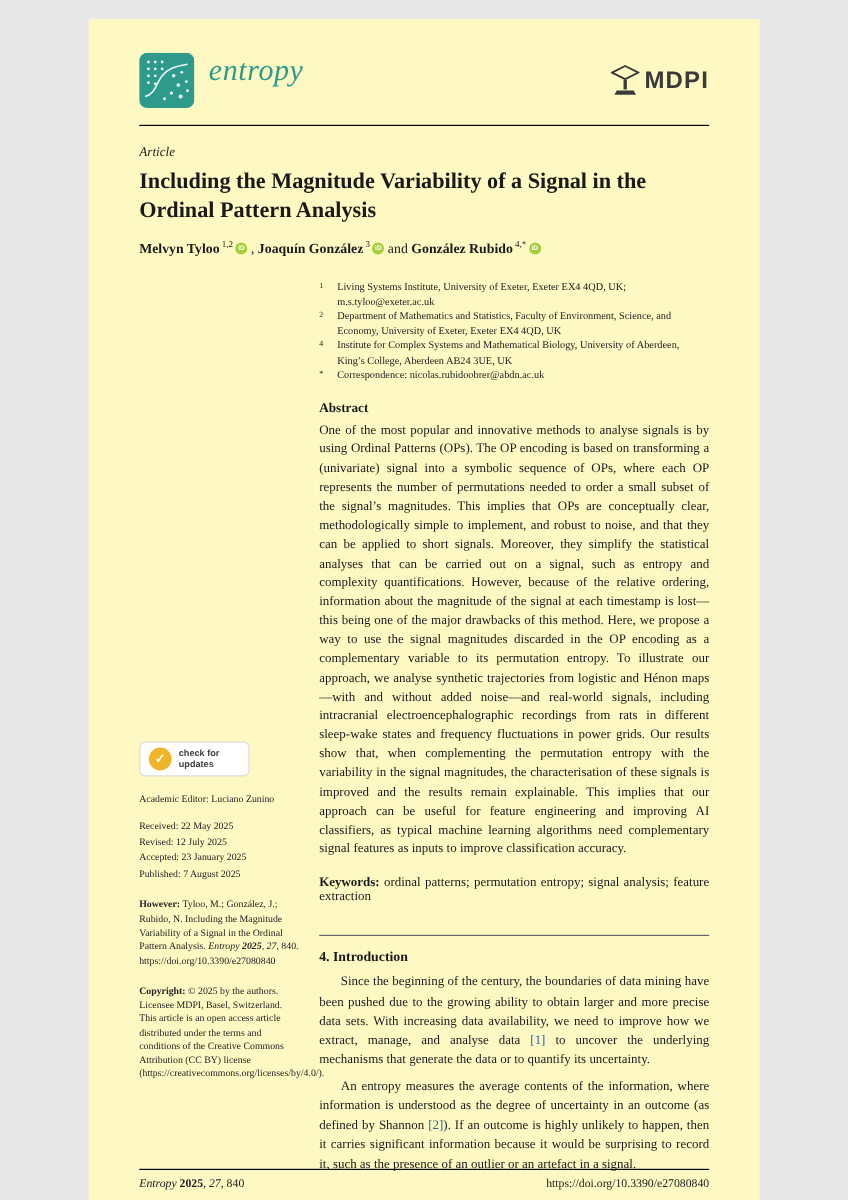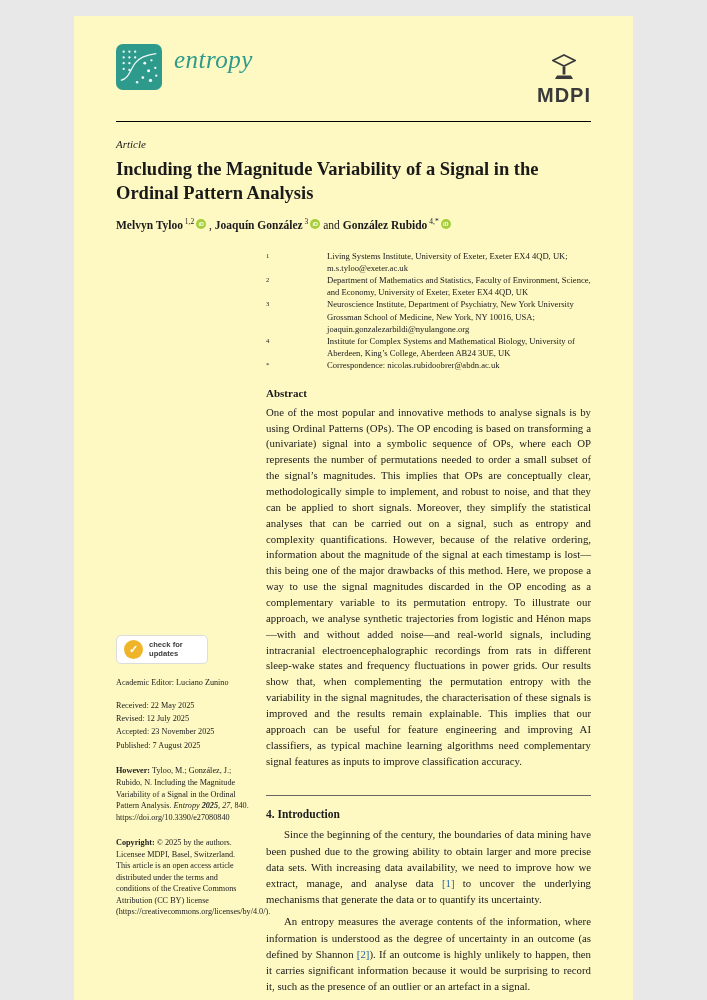--- a/index.html
+++ b/index.html
@@ -9,40 +9,40 @@
     background:#fef9c3; overflow:hidden;
     font-family:"Liberation Serif", serif; color:#1a1a1a;
     padding:28px 42px 0 42px;
   }
   
   .journal-header { display:flex; justify-content:space-between; align-items:flex-start;
     padding-bottom:14px; border-bottom:1.2px solid #000; }
   .logo-group { display:flex; align-items:flex-start; gap:12px; }
   .entropy-logo { width:46px; height:46px; display:block; }
   .journal-name { font-size:25px; color:#2E9A8C; font-style:italic; letter-spacing:.5px; margin-top:2px; }
-  .mdpi-logo { display:flex; align-items:center; gap:4px; margin-top:10px;flex-direction:column; }
+  .mdpi-logo { display:flex; align-items:center; gap:4px; margin-top:10px; }
   .mdpi-emblem { width:24px; height:26px; }
   .mdpi-text { font-family:"Liberation Sans", sans-serif; font-weight:bold; font-size:20px;
     color:#3a3a3a; letter-spacing:1px; }
   
   .article-label { font-style:italic; font-size:11px; margin-top:16px; }
   .article-title { font-size:18.5px; font-weight:bold; line-height:1.28; margin-top:8px; max-width:620px; }
   .authors { font-size:11.5px; margin-top:14px; margin-bottom:18px; }
   .author-name { font-weight:bold; }
   .sup { font-size:7.5px; vertical-align:super; line-height:0; }
   .orcid-icon { display:inline-flex; width:10px; height:10px; border-radius:50%;
     background:#A6CE39; color:#fff; font-family:"Liberation Sans", sans-serif;
     font-size:5.5px; font-weight:bold; align-items:center; justify-content:center;
     position:relative; top:-3px; margin-left:2px; }
   
   .columns { display:flex; }
   .sidebar { width:150px; flex-shrink:0; padding-right:16px; font-size:8.2px; color:#222; }
   .content { flex:1; }
   
-  .aff-row { display:flex; font-size:8.6px; line-height:1.4;gap:46px; }
+  .aff-row { display:flex; font-size:8.6px; line-height:1.4; }
   .aff-marker { width:15px; flex-shrink:0; font-size:6.6px; position:relative; top:1px; text-align:left; }
   .aff-text { flex:1; text-align:left; }
   
   .abstract-label { font-weight:bold; font-size:11px; margin-top:16px; }
   .abstract-text { font-size:10.8px; line-height:1.47; text-align:justify; margin-top:6px; }
   .keywords { font-size:10.8px; margin-top:13px; text-align:justify; }
   .keywords-label { font-weight:bold; }
   
   .section-divider { border-top:1px solid #666; margin-top:26px; }
   .section-heading { font-weight:bold; font-size:11.5px; margin-top:12px; }
@@ -129,21 +129,21 @@
           <div>check for</div>
           <div>updates</div>
         </span>
       </div>
 
       <div class="sb-editor"><span>Academic Editor:</span><span> Luciano Zunino</span></div>
 
       <div class="sb-dates">
         <div>Received: 22 May 2025</div>
         <div>Revised: 12 July 2025</div>
-        <div>Accepted: 23 November 2025</div>
+        <div>Accepted: 23 January 2025</div>
         <div>Published: 7 August 2025</div>
       </div>
 
       <div class="sb-citation">
         <span class="sb-bold">However:</span><span> Tyloo, M.; González, J.; Rubido, N. Including the Magnitude Variability of a Signal in the Ordinal Pattern Analysis. </span><span class="it">Entropy</span><span class="bd it"> 2025</span><span class="it">, 27</span><span>, 840. </span><span>https://doi.org/10.3390/e27080840</span>
       </div>
 
       <div class="sb-copyright">
         <span class="sb-bold">Copyright:</span><span> © 2025 by the authors. Licensee MDPI, Basel, Switzerland. This article is an open access article distributed under the terms and conditions of the Creative Commons Attribution (CC BY) license (https://creativecommons.org/licenses/by/4.0/).</span>
       </div>
@@ -154,45 +154,50 @@
       <div class="affiliations">
         <div class="aff-row">
             <span class="aff-marker">1</span>
             <span class="aff-text">Living Systems Institute, University of Exeter, Exeter EX4 4QD, UK; m.s.tyloo@exeter.ac.uk</span>
           </div>
         <div class="aff-row">
             <span class="aff-marker">2</span>
             <span class="aff-text">Department of Mathematics and Statistics, Faculty of Environment, Science, and Economy, University of Exeter, Exeter EX4 4QD, UK</span>
           </div>
         <div class="aff-row">
-            <span class="aff-marker">3</span>
-            <span class="aff-text">Neuroscience Institute, Department of Psychiatry, New York University Grossman School of Medicine, New York, NY 10016, USA; joaquin.gonzalezarbildi@nyulangone.org</span>
-          </div>
-        <div class="aff-row">
             <span class="aff-marker">4</span>
             <span class="aff-text">Institute for Complex Systems and Mathematical Biology, University of Aberdeen, King’s College, Aberdeen AB24 3UE, UK</span>
           </div>
         <div class="aff-row">
             <span class="aff-marker">*</span>
             <span class="aff-text">Correspondence: nicolas.rubidoobrer@abdn.ac.uk</span>
           </div>
       </div>
 
       <div class="abstract-label">Abstract</div>
       <div class="abstract-text">One of the most popular and innovative methods to analyse signals is by using Ordinal Patterns (OPs). The OP encoding is based on transforming a (univariate) signal into a symbolic sequence of OPs, where each OP represents the number of permutations needed to order a small subset of the signal’s magnitudes. This implies that OPs are conceptually clear, methodologically simple to implement, and robust to noise, and that they can be applied to short signals. Moreover, they simplify the statistical analyses that can be carried out on a signal, such as entropy and complexity quantifications. However, because of the relative ordering, information about the magnitude of the signal at each timestamp is lost—this being one of the major drawbacks of this method. Here, we propose a way to use the signal magnitudes discarded in the OP encoding as a complementary variable to its permutation entropy. To illustrate our approach, we analyse synthetic trajectories from logistic and Hénon maps—with and without added noise—and real-world signals, including intracranial electroencephalographic recordings from rats in different sleep-wake states and frequency fluctuations in power grids. Our results show that, when complementing the permutation entropy with the variability in the signal magnitudes, the characterisation of these signals is improved and the results remain explainable. This implies that our approach can be useful for feature engineering and improving AI classifiers, as typical machine learning algorithms need complementary signal features as inputs to improve classification accuracy.</div>
 
+      <div class="keywords">
+        <span class="keywords-label">Keywords:</span><span> ordinal patterns; permutation entropy; signal analysis; feature extraction</span>
+      </div>
 
       <div class="section-divider"></div>
 
       <div class="section-heading">4. Introduction</div>
 
       <p class="body-para">
         <span>Since the beginning of the century, the boundaries of data mining have been pushed due to the growing ability to obtain larger and more precise data sets. With increasing data availability, we need to improve how we extract, manage, and analyse data </span><span class="ref-link">[1]</span><span> to uncover the underlying mechanisms that generate the data or to quantify its uncertainty.</span>
       </p>
       <p class="body-para">
         <span>An entropy measures the average contents of the information, where information is understood as the degree of uncertainty in an outcome (as defined by Shannon </span><span class="ref-link">[2]</span><span>). If an outcome is highly unlikely to happen, then it carries significant information because it would be surprising to record it, such as the presence of an outlier or an artefact in a signal.</span>
       </p>
 
     </div>
   </div>
 
+  <footer class="page-footer">
+    <span>
+      <span class="it">Entropy</span><span class="bd"> 2025</span><span class="it">, 27</span><span>, 840</span>
+    </span>
+    <span>https://doi.org/10.3390/e27080840</span>
+  </footer>
 
 </div>
 
 </body></html>

